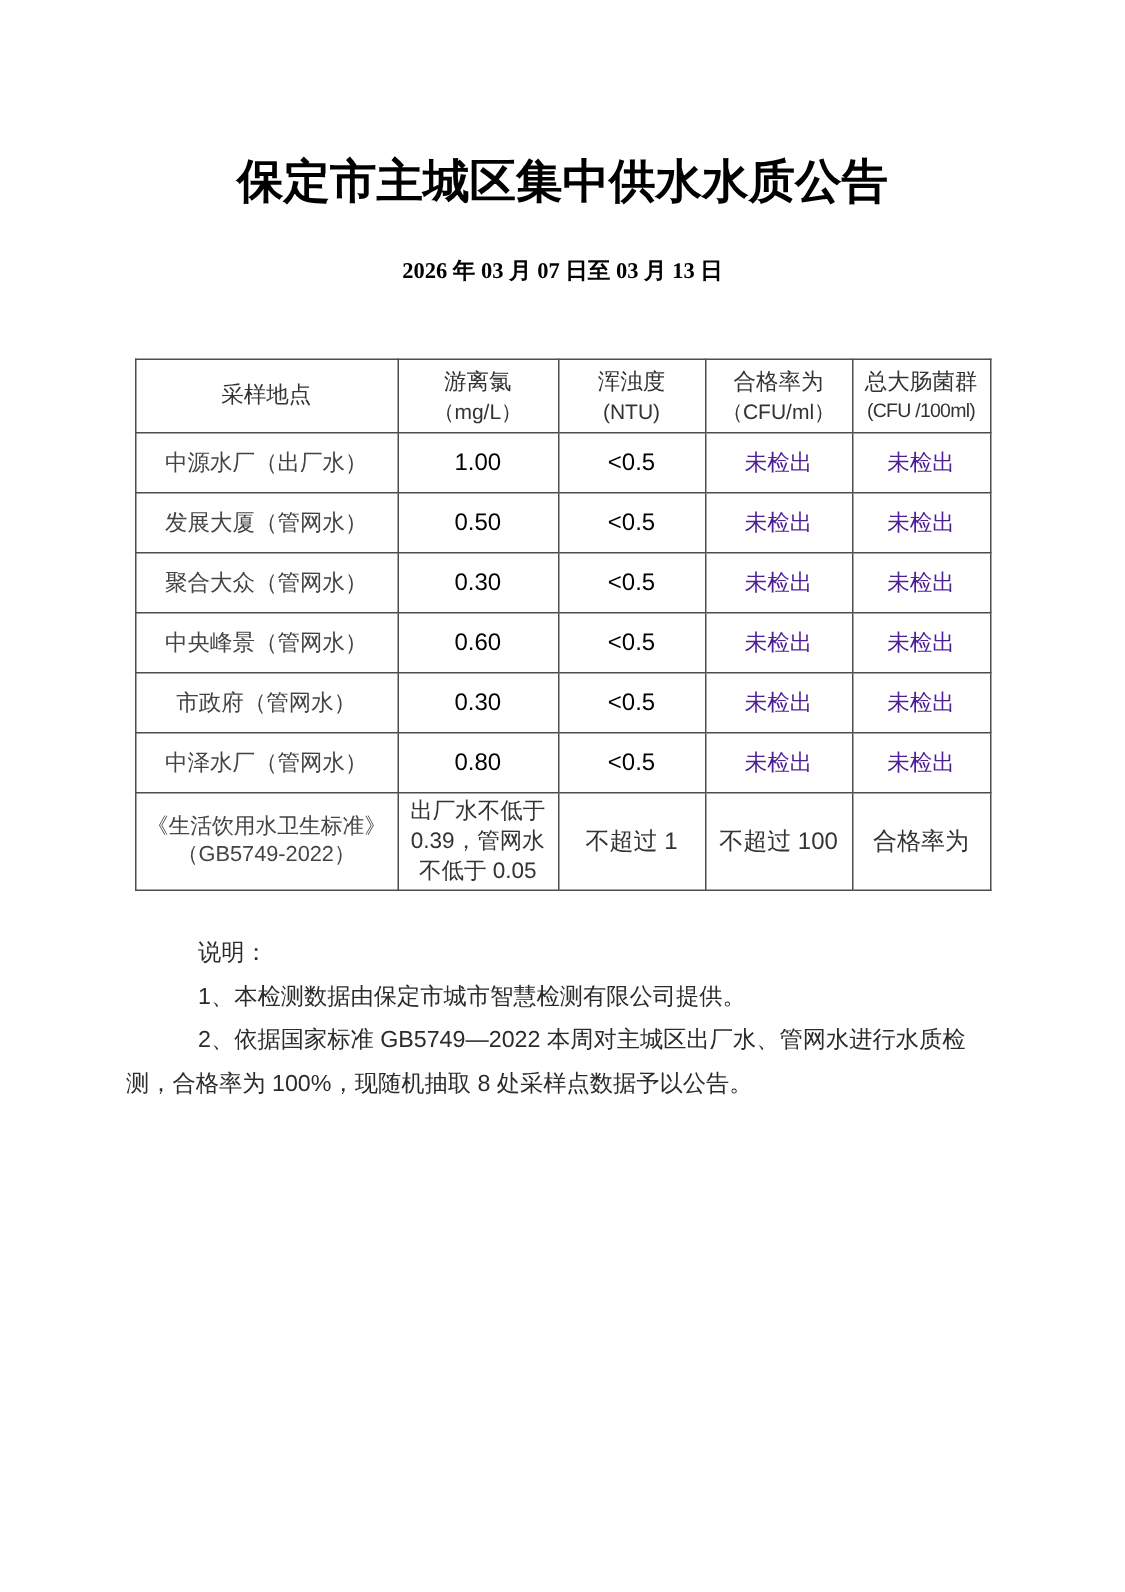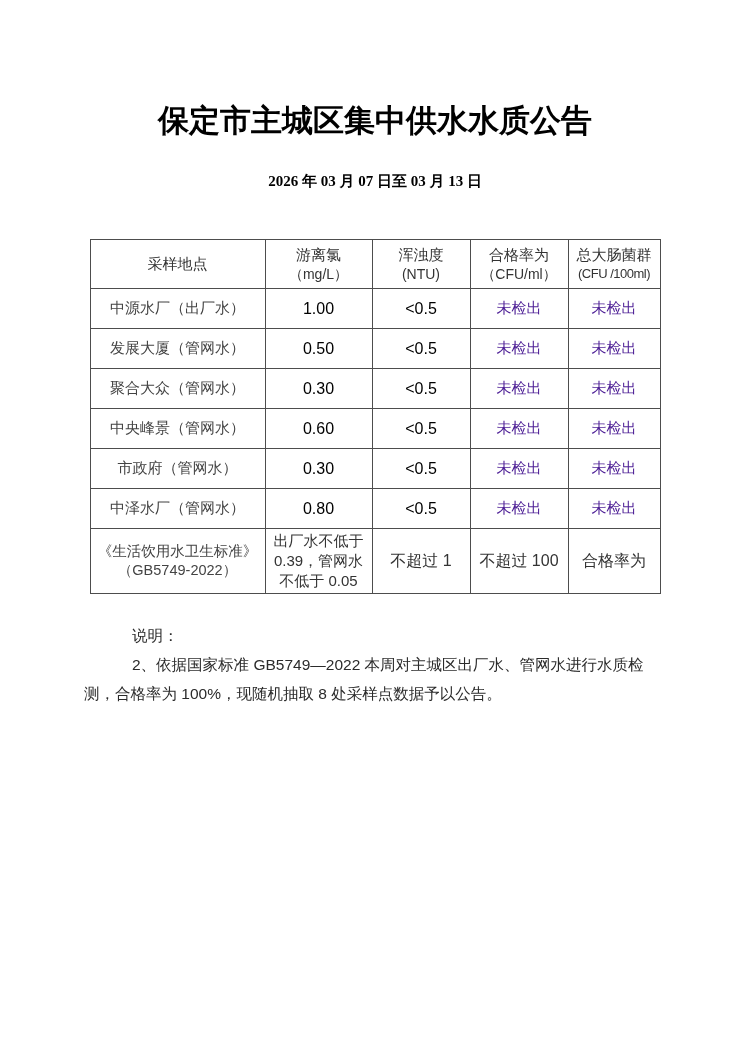--- a/index.html
+++ b/index.html
@@ -157,16 +157,17 @@
         <td class="std-chlorine">出厂水不低于 0.39，管网水不低于 0.05</td>
         <td class="std-limit">不超过 1</td>
         <td class="std-limit">不超过 100</td>
         <td class="std-limit">合格率为</td>
       </tr>
     </tbody>
   </table>
 
   <div class="notes">
     <p>说明：</p>
+    <p>1、本检测数据由保定市城市智慧检测有限公司提供。</p>
     <p>2、依据国家标准 GB5749—2022 本周对主城区出厂水、管网水进行水质检测，合格率为 100%，现随机抽取 8 处采样点数据予以公告。</p>
   </div>
 
 </div>
 
 </body></html>

